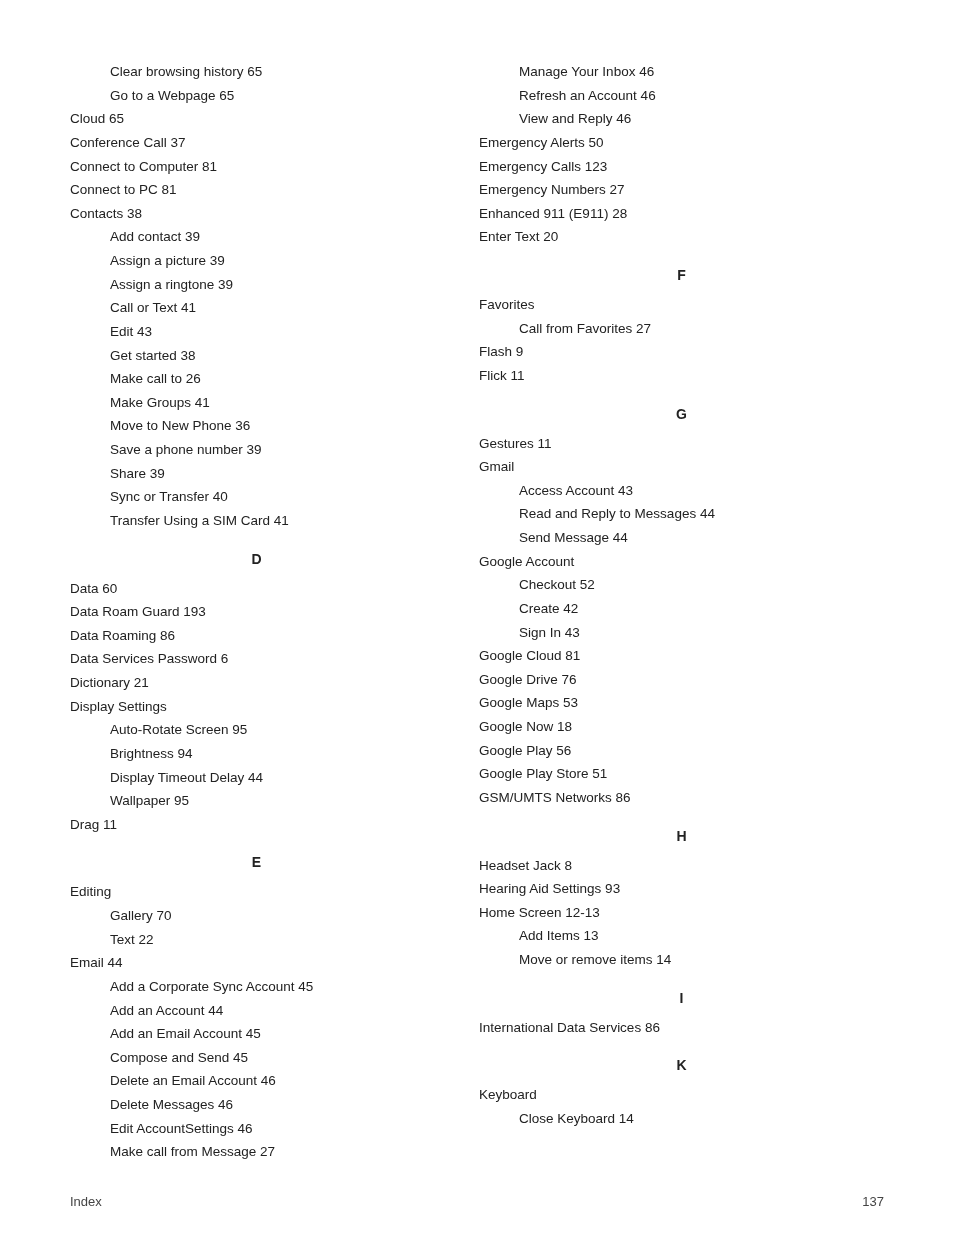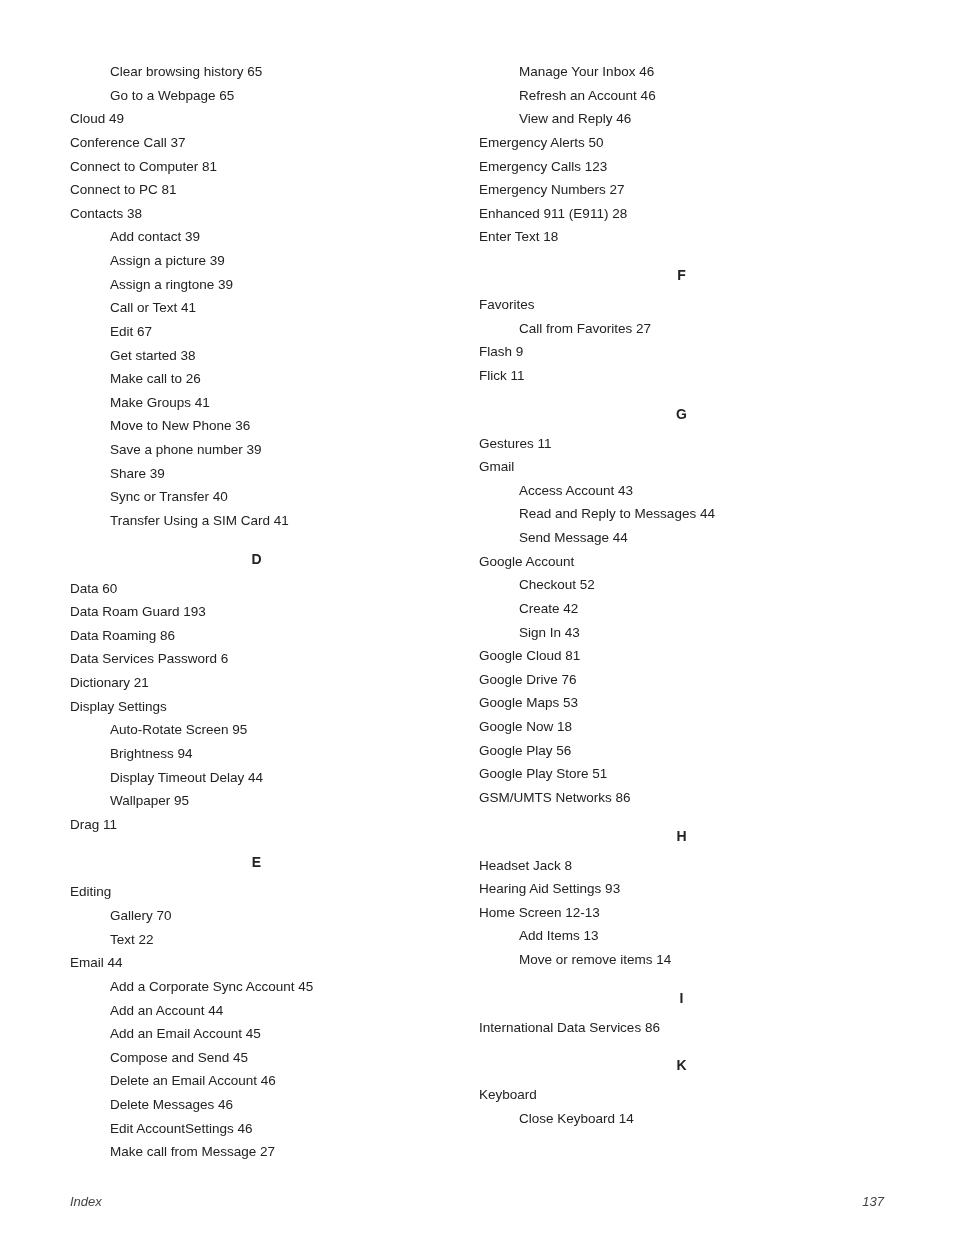--- a/index.html
+++ b/index.html
@@ -51,41 +51,40 @@
     }
     .footer {
       display: flex;
       flex-direction: row;
       justify-content: space-between;
       align-items: center;
       margin-top: 30px;
       font-size: 13px;
       color: #444;
       border-top: none;
-      font-style: italic;
     }
   </style>
 </head>
 <body>
 
 <div class="page">
   <div class="columns">
     <div class="col-left" id="left-col">
         <div class="index-entry sub-level">Clear browsing history  65</div>
         <div class="index-entry sub-level">Go to a Webpage  65</div>
-        <div class="index-entry top-level">Cloud  49</div>
+        <div class="index-entry top-level">Cloud  65</div>
         <div class="index-entry top-level">Conference Call  37</div>
         <div class="index-entry top-level">Connect to Computer  81</div>
         <div class="index-entry top-level">Connect to PC  81</div>
         <div class="index-entry top-level">Contacts  38</div>
         <div class="index-entry sub-level">Add contact  39</div>
         <div class="index-entry sub-level">Assign a picture  39</div>
         <div class="index-entry sub-level">Assign a ringtone  39</div>
         <div class="index-entry sub-level">Call or Text  41</div>
-        <div class="index-entry sub-level">Edit  67</div>
+        <div class="index-entry sub-level">Edit  43</div>
         <div class="index-entry sub-level">Get started  38</div>
         <div class="index-entry sub-level">Make call to  26</div>
         <div class="index-entry sub-level">Make Groups  41</div>
         <div class="index-entry sub-level">Move to New Phone  36</div>
         <div class="index-entry sub-level">Save a phone number  39</div>
         <div class="index-entry sub-level">Share  39</div>
         <div class="index-entry sub-level">Sync or Transfer  40</div>
         <div class="index-entry sub-level">Transfer Using a SIM Card  41</div>
         <div class="section-header">D</div>
         <div class="index-entry top-level">Data  60</div>
@@ -114,21 +113,21 @@
         <div class="index-entry sub-level">Make call from Message  27</div>
       </div>
     <div class="col-right" id="right-col">
         <div class="index-entry sub-level">Manage Your Inbox  46</div>
         <div class="index-entry sub-level">Refresh an Account  46</div>
         <div class="index-entry sub-level">View and Reply  46</div>
         <div class="index-entry top-level">Emergency Alerts  50</div>
         <div class="index-entry top-level">Emergency Calls  123</div>
         <div class="index-entry top-level">Emergency Numbers  27</div>
         <div class="index-entry top-level">Enhanced 911 (E911)  28</div>
-        <div class="index-entry top-level">Enter Text  18</div>
+        <div class="index-entry top-level">Enter Text  20</div>
         <div class="section-header">F</div>
         <div class="index-entry top-level">Favorites</div>
         <div class="index-entry sub-level">Call from Favorites  27</div>
         <div class="index-entry top-level">Flash  9</div>
         <div class="index-entry top-level">Flick  11</div>
         <div class="section-header">G</div>
         <div class="index-entry top-level">Gestures  11</div>
         <div class="index-entry top-level">Gmail</div>
         <div class="index-entry sub-level">Access Account  43</div>
         <div class="index-entry sub-level">Read and Reply to Messages  44</div>

